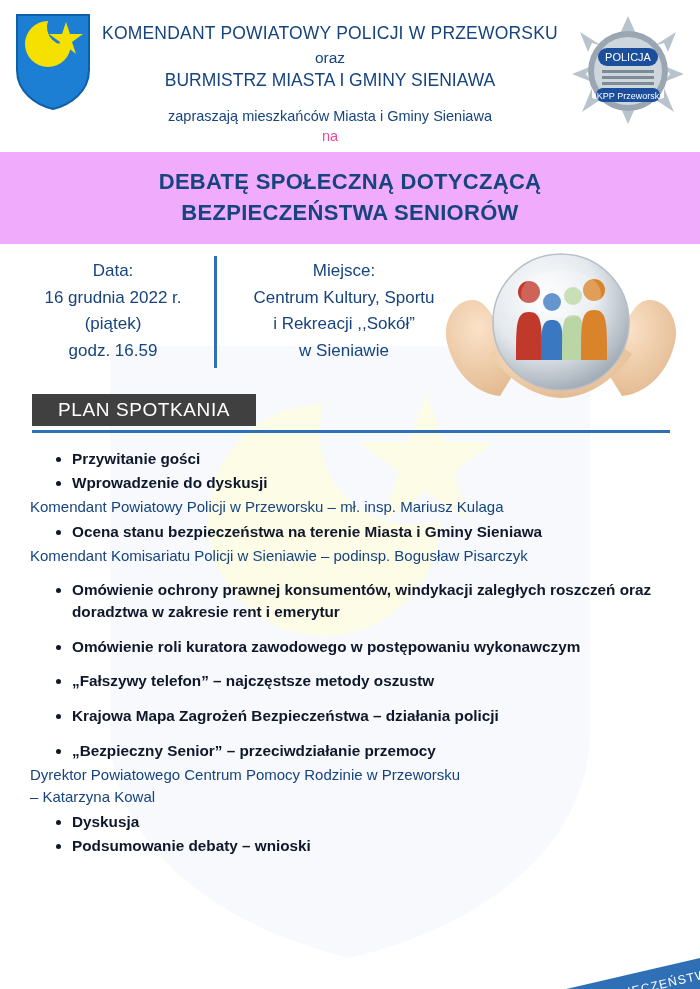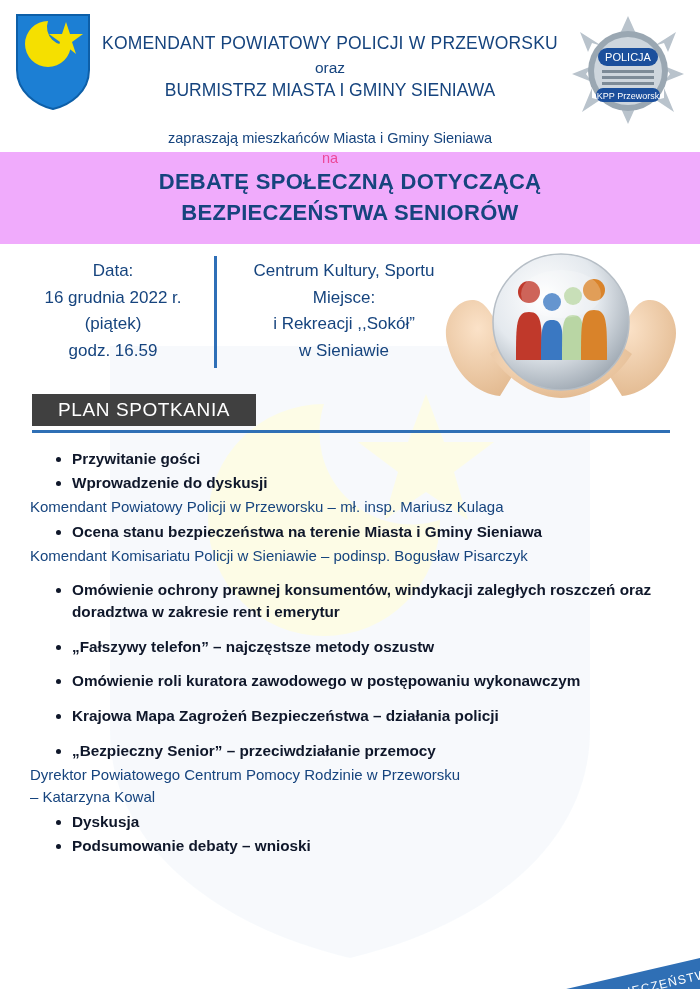--- a/index.html
+++ b/index.html
@@ -51,41 +51,41 @@
     position: absolute;
     right: 12px;
     top: 14px;
     width: 120px;
     height: 112px;
   }
   .header-text {
     position: absolute;
     left: 100px;
     right: 140px;
-    top: 32px;
+    top: 22px;
     text-align: center;
   }
   .hdr-line1 {
     font-size: 17.5px;
     letter-spacing: 0.2px;
     color: #16447e;
     line-height: 1.35;
   }
   .hdr-oraz {
     font-size: 15.5px;
     color: #16447e;
     line-height: 1.5;
   }
   .hdr-line2 {
     font-size: 17.5px;
     color: #16447e;
     line-height: 1.35;
   }
   .hdr-invite {
-    margin-top: 24px;
+    margin-top: 12px;
     font-size: 14.5px;
     color: #16447e;
     line-height: 1.6;
   }
   .hdr-na {
     font-size: 14.5px;
     color: #ec4899;
   }
 
   
@@ -299,22 +299,22 @@
     <div class="info-left">
       <div>Data:</div>
       <div>16 grudnia 2022 r.</div>
       <div>(piątek)</div>
       <div>godz. 16.59</div>
     </div>
 
     <div class="vsep"></div>
 
     <div class="info-right">
+      <div>Miejsce:</div>
       <div>Centrum Kultury, Sportu</div>
-      <div>Miejsce:</div>
       <div>i Rekreacji ,,Sokół”</div>
       <div>w Sieniawie</div>
     </div>
 
     <svg class="hands-img" viewBox="0 0 262 188">
       <defs>
         <radialGradient id="gball" cx="38%" cy="32%" r="72%">
           <stop offset="0%" stop-color="#ffffff"></stop>
           <stop offset="55%" stop-color="#e4e9ee"></stop>
           <stop offset="100%" stop-color="#9fa9b3"></stop>
@@ -369,27 +369,27 @@
     </div>
 
     <div class="pitem">
       <ul class="bullets">
         <li>Omówienie ochrony prawnej konsumentów, windykacji zaległych roszczeń oraz doradztwa w zakresie rent i emerytur</li>
       </ul>
     </div>
 
     <div class="pitem">
       <ul class="bullets">
+        <li>Omówienie roli kuratora zawodowego w postępowaniu wykonawczym</li>
+      </ul>
+    </div>
+
+    <div class="pitem">
+      <ul class="bullets">
         <li>„Fałszywy telefon” – najczęstsze metody oszustw</li>
-      </ul>
-    </div>
-
-    <div class="pitem">
-      <ul class="bullets">
-        <li>Omówienie roli kuratora zawodowego w postępowaniu wykonawczym</li>
       </ul>
     </div>
 
     <div class="pitem">
       <ul class="bullets">
         <li>Krajowa Mapa Zagrożeń Bezpieczeństwa – działania policji</li>
       </ul>
     </div>
 
     <div class="pitem tight">

